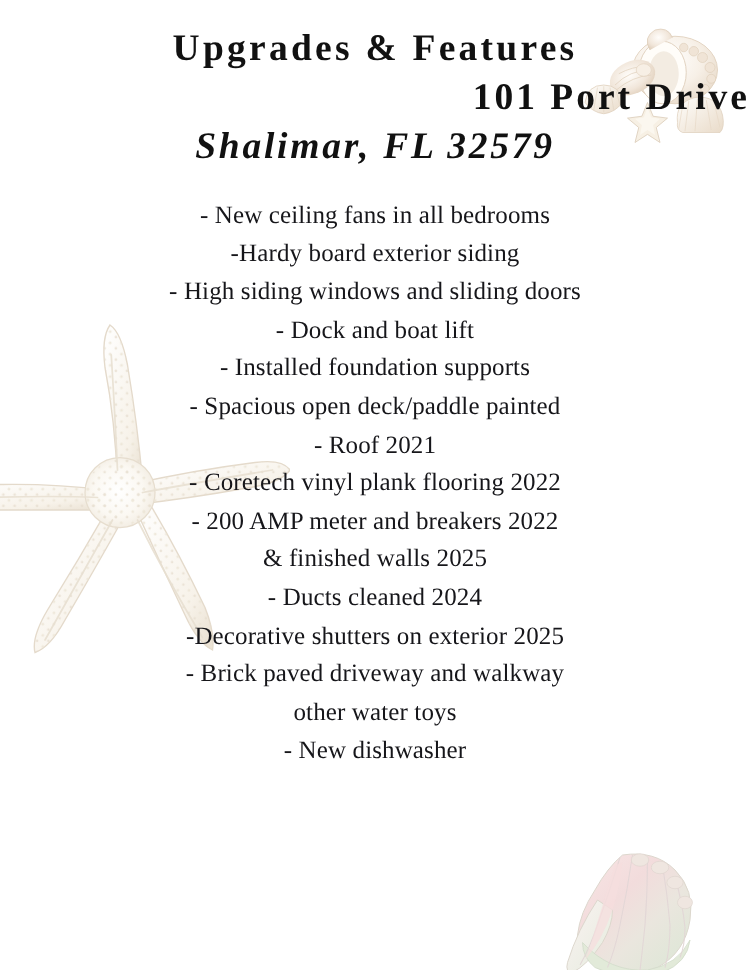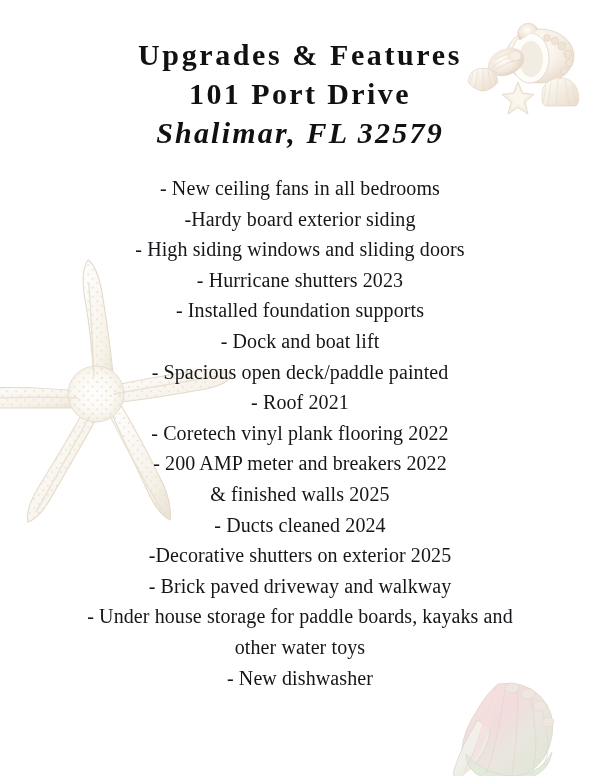--- a/index.html
+++ b/index.html
@@ -46,38 +46,38 @@
     height: 104px;
   }
 
   
   .content {
     position: relative;
     z-index: 3;
     width: 600px;
     height: 776px;
     box-sizing: border-box;
-    padding: 16px;
+    padding: 0;
   }
 
   .heading-block {
     padding-top: 19px;
     text-align: center;
   }
   .heading-line {
     display: block;
     font-family: "Liberation Serif", "DejaVu Serif", serif;
     font-size: 30px;
     line-height: 39px;
     font-weight: 700;
     color: #111111;
     letter-spacing: 2.6px;
     white-space: nowrap;
   }
-  .heading-line.line2 { letter-spacing: 2.4px; }
+  .heading-line.line2 { letter-spacing: 2.4px; text-align: right; }
   .heading-line.line3 { letter-spacing: 2.2px; font-style: italic; }
 
   .features-list {
     list-style: none;
     margin: 0;
     padding: 0;
     text-align: center;
     margin-top: 21px;
   }
   .feature-item {
@@ -263,30 +263,28 @@
     <div class="heading-block">
       <span class="heading-line line1">Upgrades &amp; Features</span>
       <span class="heading-line line2">101 Port Drive</span>
       <span class="heading-line line3">Shalimar, FL 32579</span>
     </div>
 
     <ul class="features-list" id="features-list">
         <li class="feature-item">- New ceiling fans in all bedrooms</li>
         <li class="feature-item">-Hardy board exterior siding</li>
         <li class="feature-item">- High siding windows and sliding doors</li>
-        <li class="feature-item">- Hurricane shutters 2023</li>
+        <li class="feature-item">- Dock and boat lift</li>
         <li class="feature-item">- Installed foundation supports</li>
-        <li class="feature-item">- Dock and boat lift</li>
         <li class="feature-item">- Spacious open deck/paddle painted</li>
         <li class="feature-item">- Roof 2021</li>
         <li class="feature-item">- Coretech vinyl plank flooring 2022</li>
         <li class="feature-item">- 200 AMP meter and breakers 2022</li>
         <li class="feature-item">&amp; finished walls 2025</li>
         <li class="feature-item">- Ducts cleaned 2024</li>
         <li class="feature-item">-Decorative shutters on exterior 2025</li>
         <li class="feature-item">- Brick paved driveway and walkway</li>
-        <li class="feature-item">- Under house storage for paddle boards, kayaks and</li>
         <li class="feature-item">other water toys</li>
         <li class="feature-item">- New dishwasher</li>
       </ul>
 
   </div>
 </div>
 
 </body></html>

